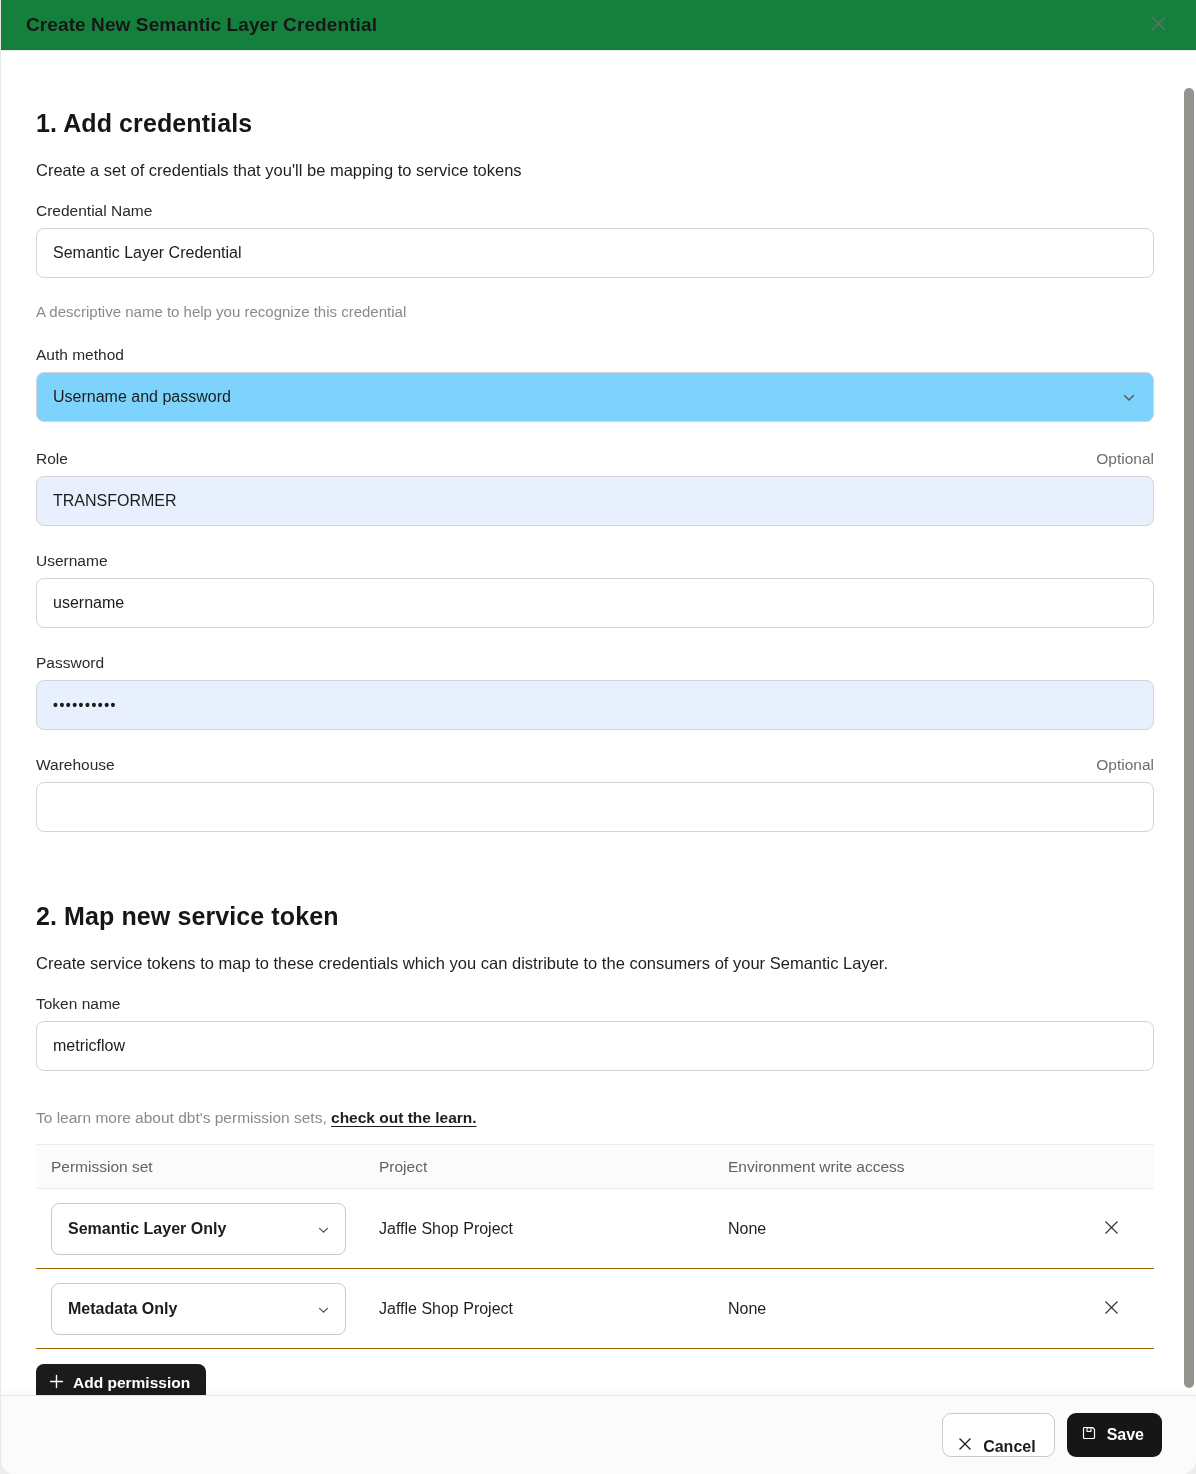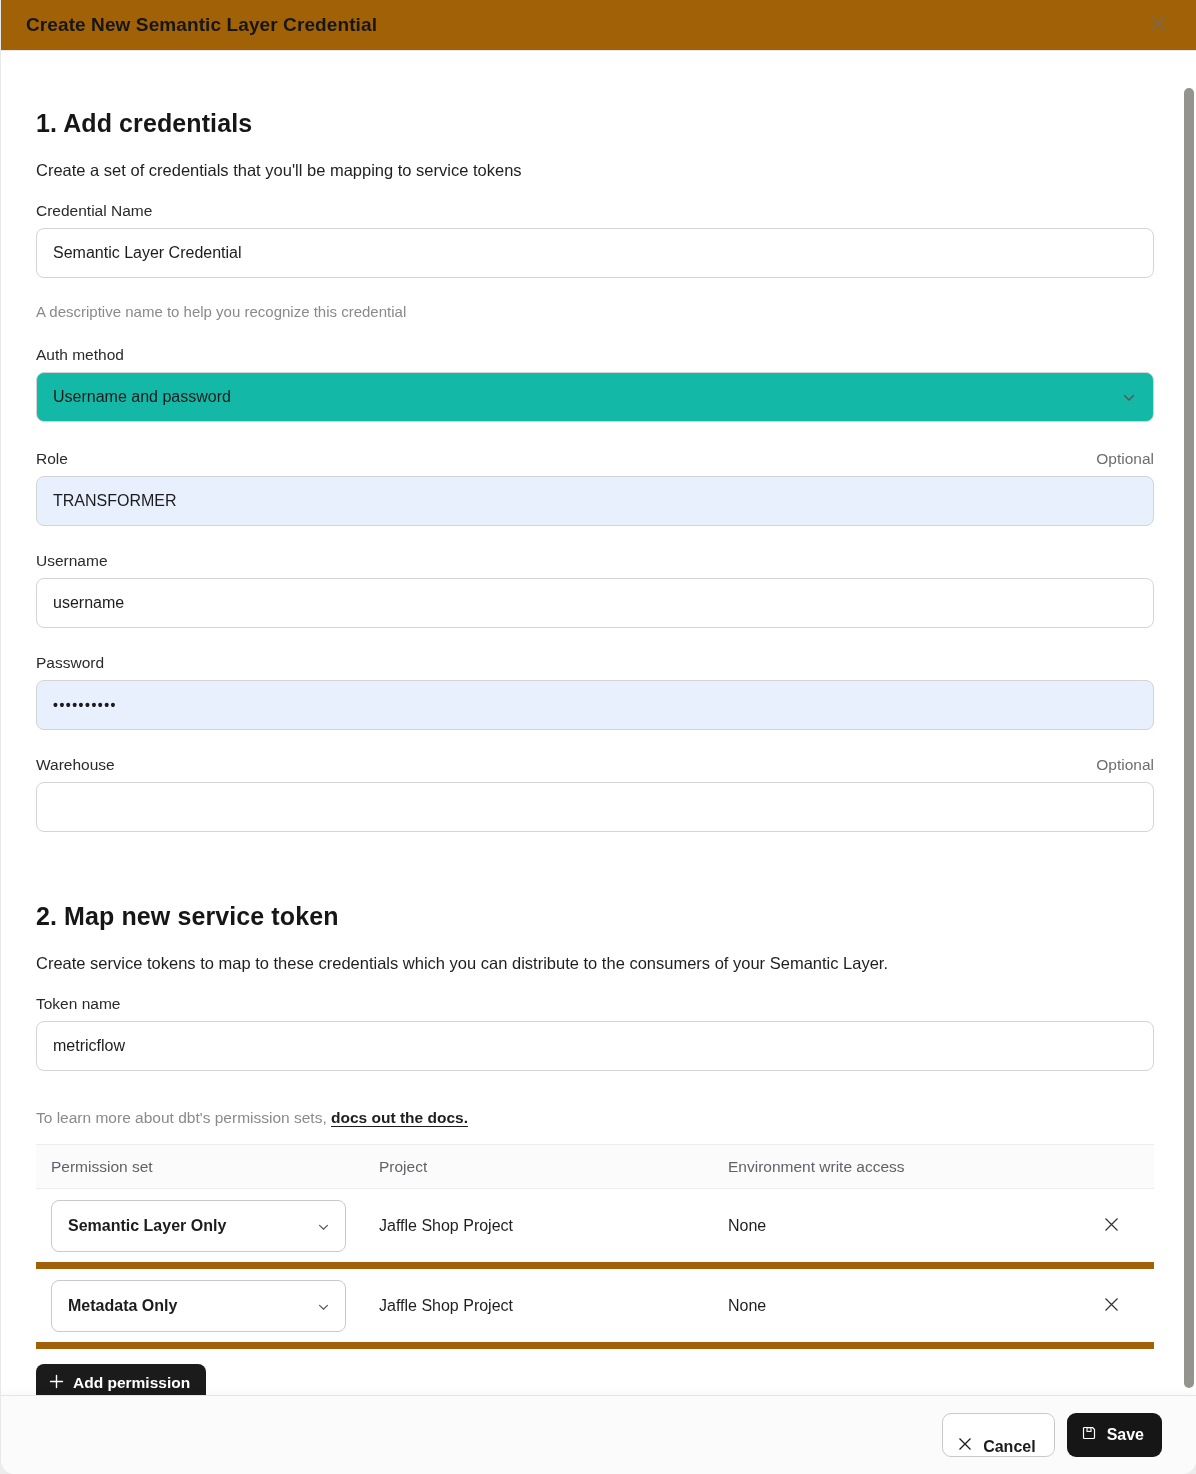--- a/index.html
+++ b/index.html
@@ -13,21 +13,21 @@
     background: #ffffff;
     border-left: 1px solid #e8e8e8;
     border-radius: 0 0 14px 14px;
     overflow: hidden;
     margin: 0 auto;
   }
 
   
   .modal-header {
     position: absolute; top: 0; left: 0; right: 0; height: 51px;
-    background: #a16207;
+    background: #15803d;
     border-bottom: 1px solid #e7e7e7;
     display: flex; align-items: center; justify-content: space-between;
     padding: 0 24px 0 25px;
     z-index: 5;
   }
   .modal-title { font-size: 19px; font-weight: 700; color: #161616; letter-spacing: .1px; }
   .close-btn {
     width: 28px; height: 28px; border: none; background: transparent; cursor: pointer;
     display: flex; align-items: center; justify-content: center;
   }
@@ -62,41 +62,41 @@
   .helper-text { font-size: 15px; color: #8a8a8a; margin-top: 25px; }
 
   .mt-26 { margin-top: 26px; }
   .mt-28 { margin-top: 28px; }
   .mt-22 { margin-top: 22px; }
 
   .select-box {
     width: 100%; height: 50px; margin-top: 8px;
     border: 1px solid #d4d4d4; border-radius: 8px;
     padding: 0 18px 0 16px; font-size: 16px; color: #1c1c1c;
-    background: #14b8a6; display: flex; align-items: center; justify-content: space-between;
+    background: #7dd3fc; display: flex; align-items: center; justify-content: space-between;
     cursor: pointer;
   }
 
   .docs-line { font-size: 15.5px; color: #8a8a8a; margin-top: 38px; }
   .docs-link { color: #1f1f1f; font-weight: 700; text-decoration: underline; text-underline-offset: 3px; cursor: pointer; }
 
   
   .perm-table { margin-top: 17px; }
   .perm-header {
     display: grid; grid-template-columns: 328px 349px 1fr 56px;
     align-items: center; height: 45px;
     background: #fbfbfb;
     border-top: 1px solid #ececec; border-bottom: 1px solid #ececec;
     padding: 0 15px;
   }
   .perm-header .col { font-size: 15.5px; color: #5f6368; }
   .perm-row {
     display: grid; grid-template-columns: 328px 349px 1fr 56px;
     align-items: center; height: 80px;
-    border-bottom: 7px solid #a16207;
+    border-bottom: 1px solid #a16207;
     padding: 0 15px;
   }
   .perm-select {
     width: 295px; height: 52px;
     border: 1px solid #c9c9c9; border-radius: 8px;
     padding: 0 16px; font-size: 16px; font-weight: 600; color: #1c1c1c;
     background: #fff; display: flex; align-items: center; justify-content: space-between;
     cursor: pointer;
   }
   .perm-cell { font-size: 16px; color: #1f1f1f; }
@@ -219,21 +219,21 @@
     <h2 class="section-heading" id="section2-heading">2. Map new service token</h2>
     <p class="section-desc">Create service tokens to map to these credentials which you can distribute to the consumers of your Semantic Layer.</p>
 
     
     <div class="field-label-row mt-22">
       <label class="field-label">Token name</label>
     </div>
     <input class="text-input" type="text" value="metricflow" style="">
 
     
-    <div class="docs-line"><span>To learn more about dbt's permission sets, </span><a class="docs-link">docs out the docs.</a></div>
+    <div class="docs-line"><span>To learn more about dbt's permission sets, </span><a class="docs-link">check out the learn.</a></div>
 
     
     <div class="perm-table">
       <div class="perm-header">
         <div class="col">Permission set</div>
         <div class="col">Project</div>
         <div class="col">Environment write access</div>
         <div class="col"></div>
       </div>
 

